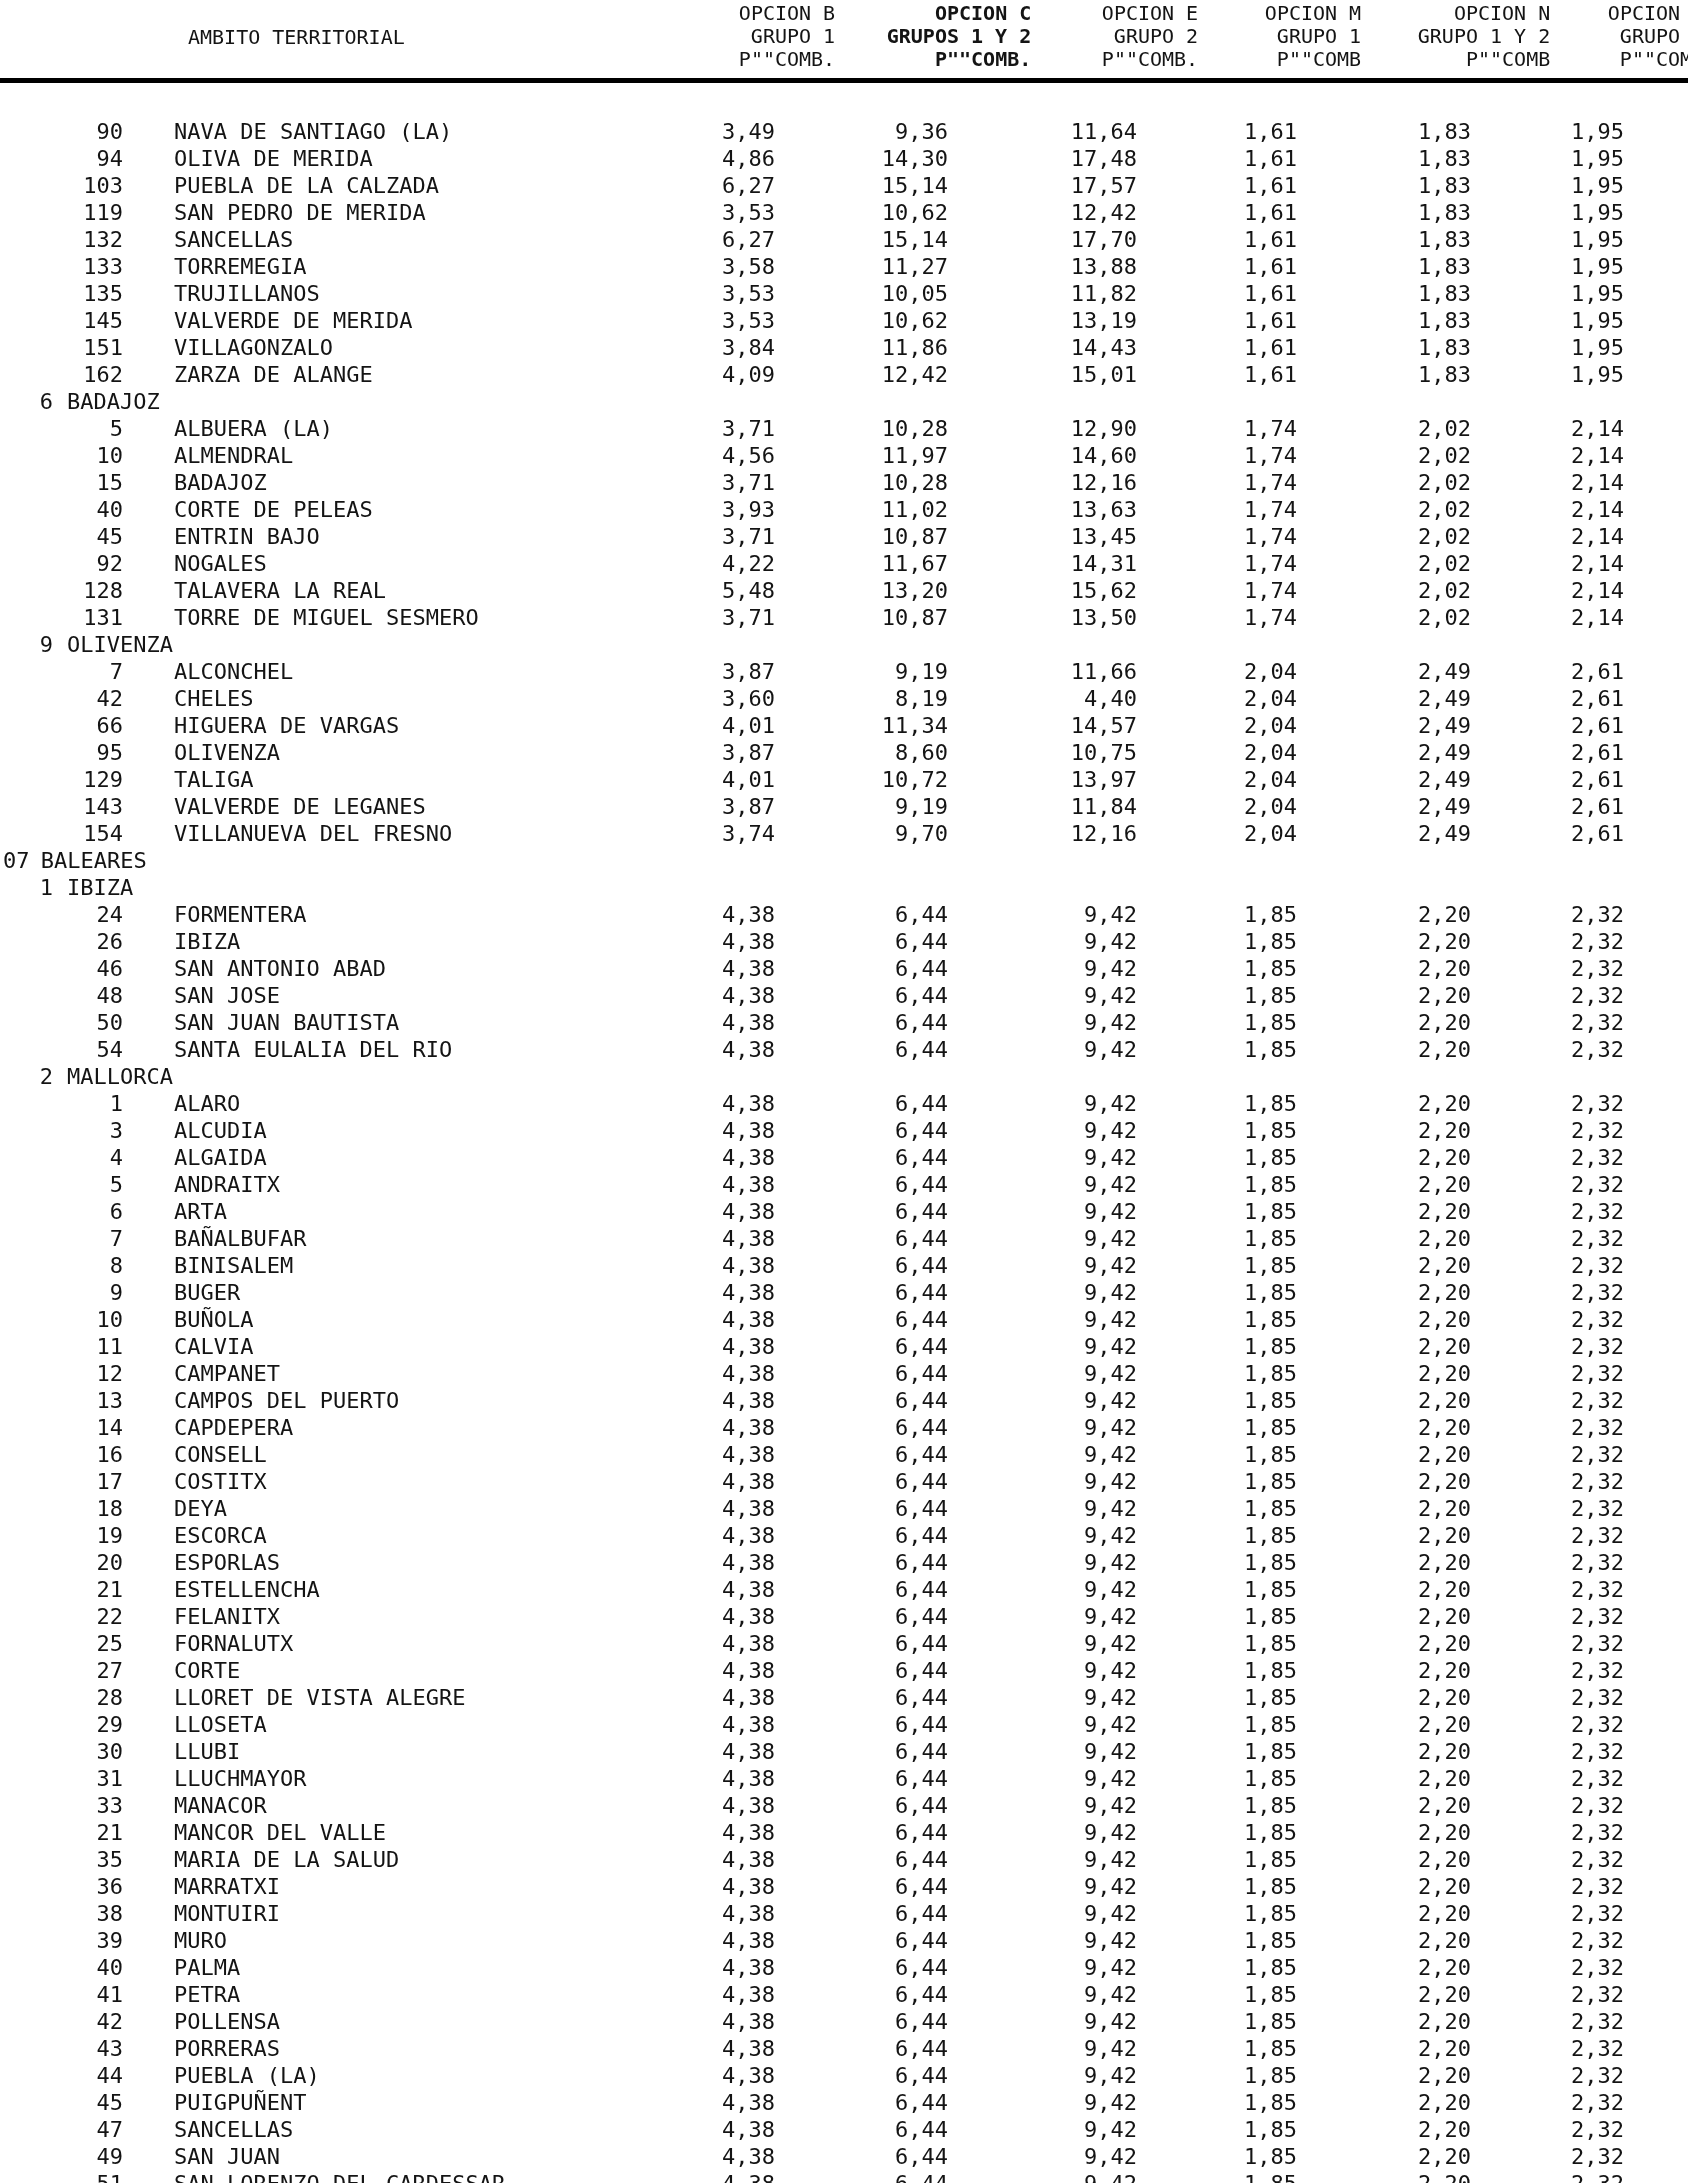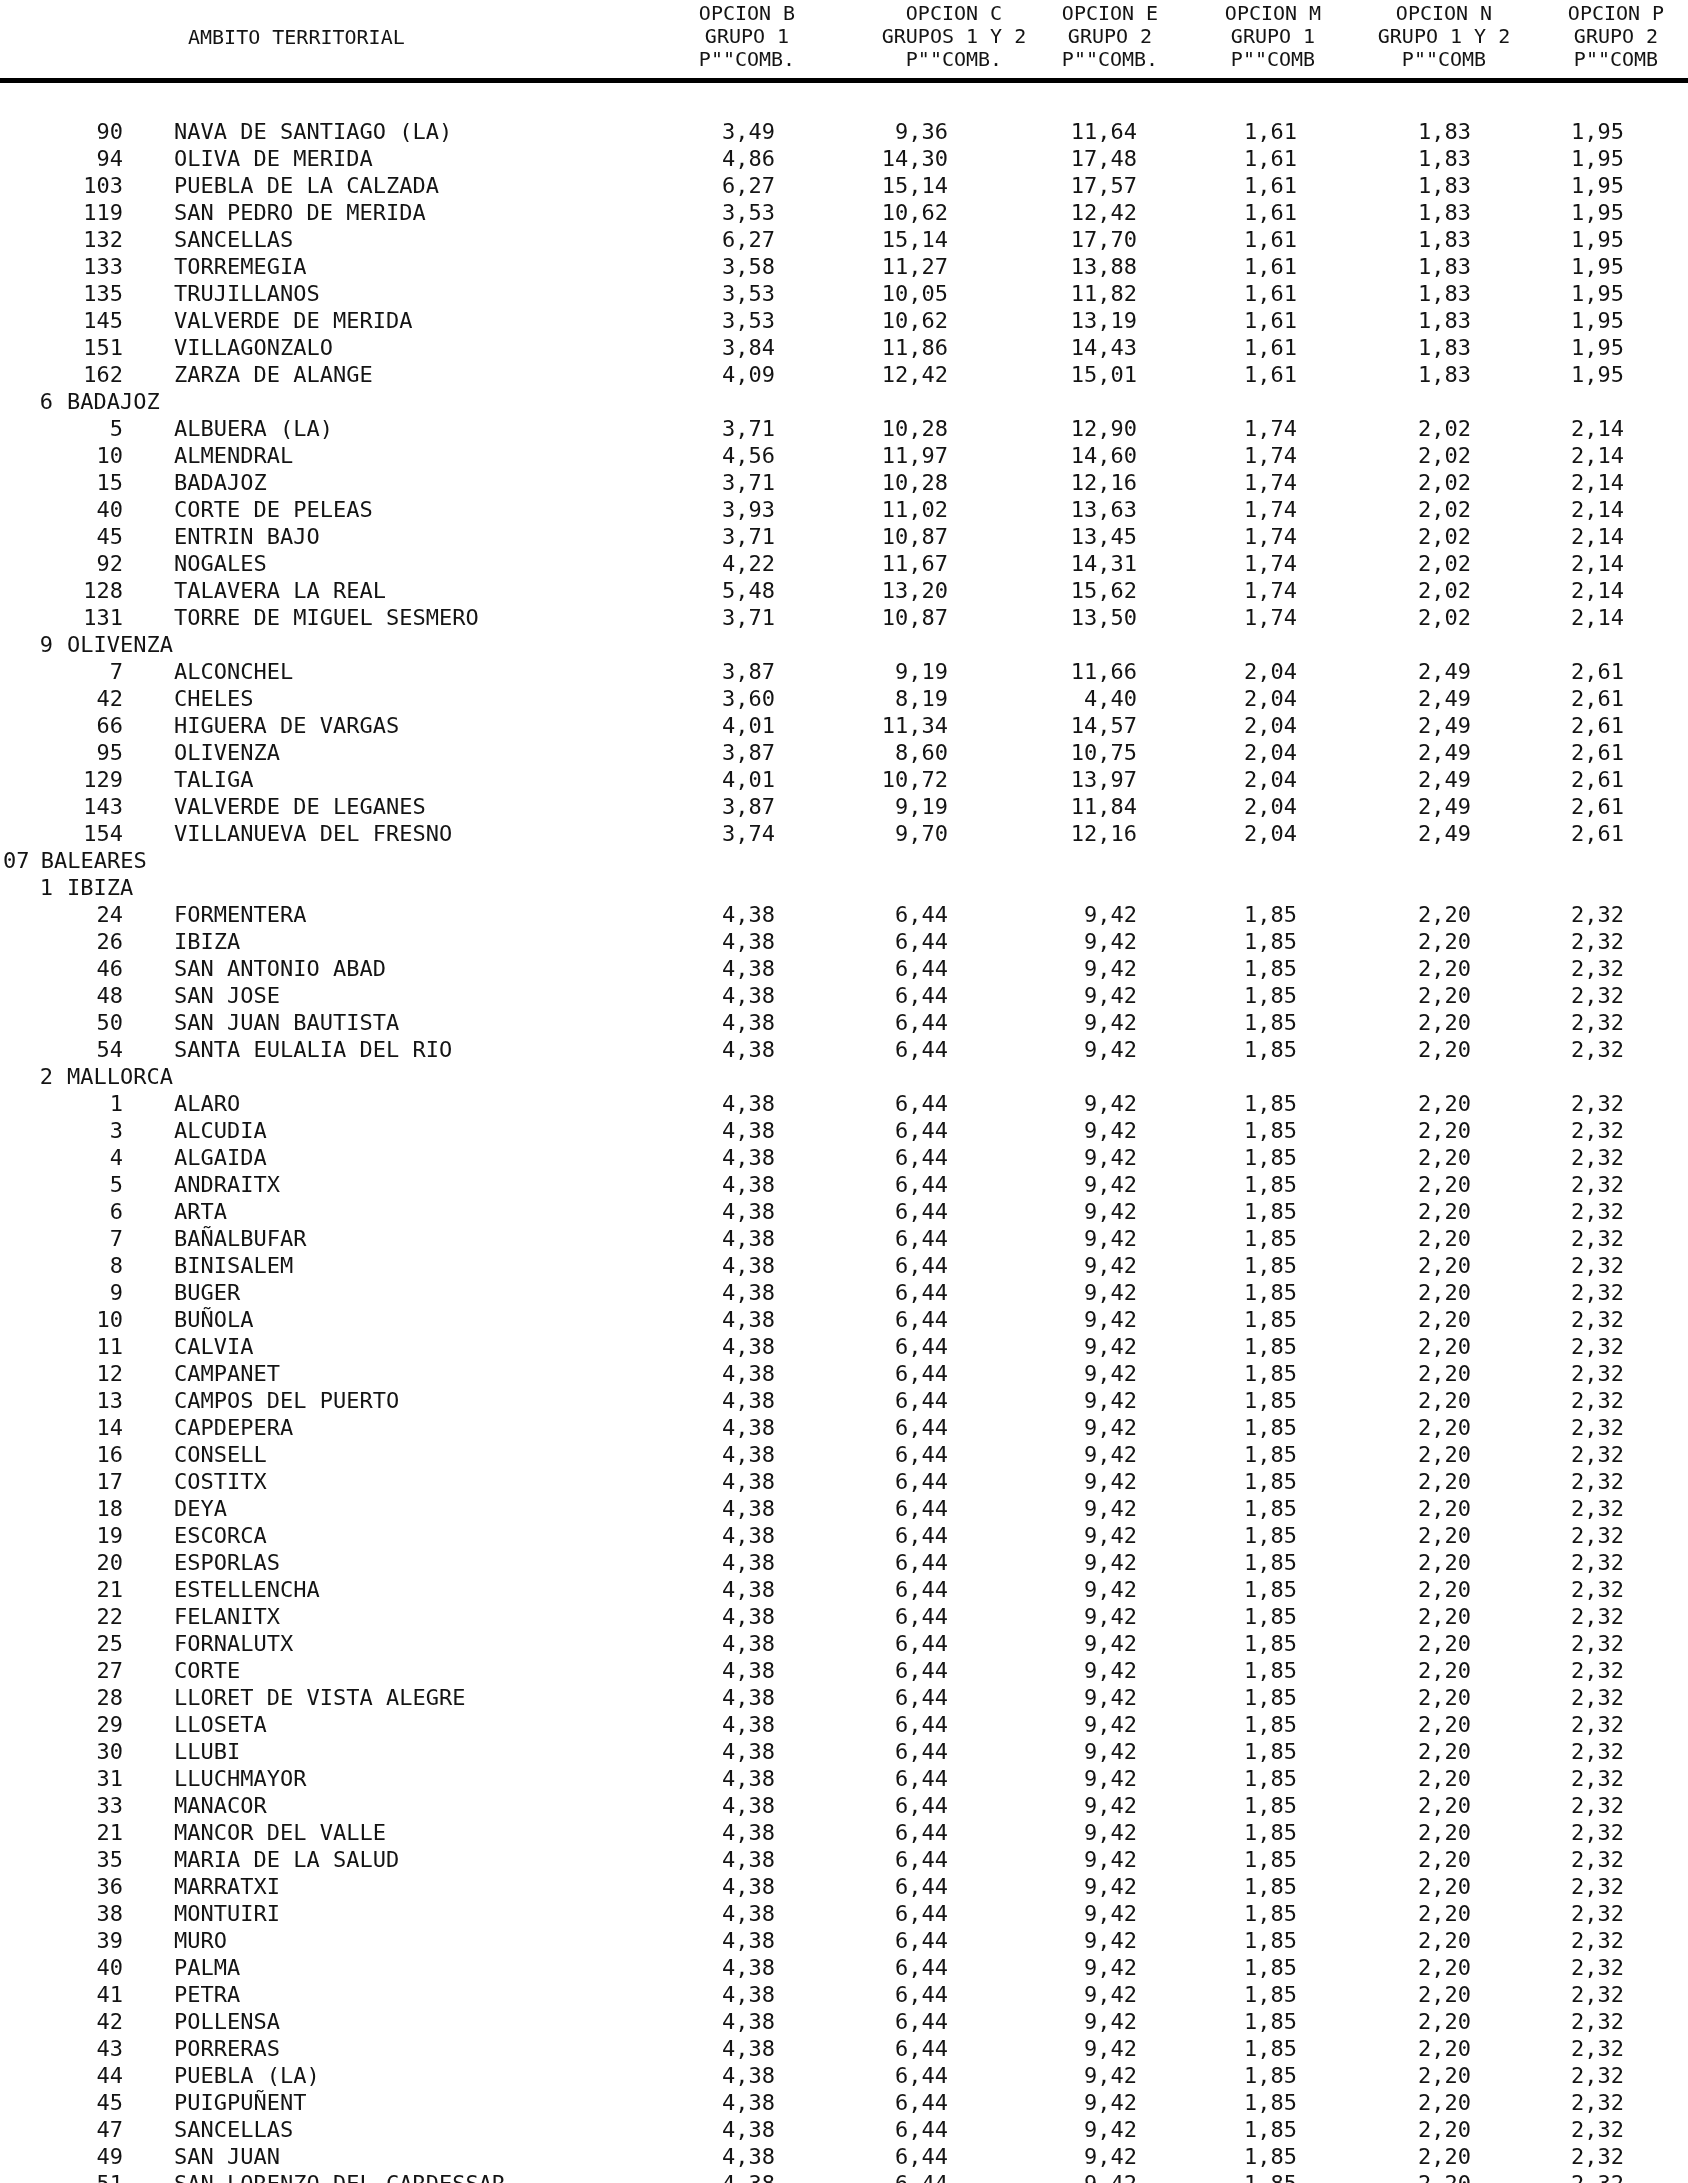--- a/index.html
+++ b/index.html
@@ -12,21 +12,21 @@
   .page { position: relative; width: 1689px; height: 2183px; background: #fff; }
 
   
   .header { position: relative; height: 83px; font-size: 20px; }
   .h-ambito {
     position: absolute; left: 188px; top: 26px;
     white-space: pre; line-height: 23px;
   }
   .h-col {
     position: absolute; top: 1.5px; transform: translateX(-50%);
-    text-align: center; white-space: pre; line-height: 23px;
+    text-align: right; white-space: pre; line-height: 23px; margin-left: 40px;
   }
   .h-rule { position: absolute; left: 0; right: 0; bottom: 0; height: 5.1px; background: #000; }
 
   
   .rows { margin-top: 35px; }
   .row {
     display: flex; height: 27px; line-height: 27px;
     font-size: 22px; white-space: pre;
   }
   .c-num  { width: 123px; text-align: right; flex: 0 0 auto; }
@@ -42,21 +42,21 @@
 </style>
 </head>
 <body>
 
 <div class="page">
 
   <div class="header">
     <div class="h-ambito">AMBITO TERRITORIAL</div>
     <div id="header-columns">
         <div class="h-col" style="left: 747px;"><div class="h-line">OPCION B</div><div class="h-line">GRUPO 1</div><div class="h-line">P""COMB.</div></div>
-        <div class="h-col" style="left: 954px;"><div class="h-line">OPCION C</div><div class="h-line">GRUPOS 1 Y 2</div><div class="h-line">P""COMB.</div></div>
+        <div class="h-col" style="left: 919px; font-weight: bold;"><div class="h-line">OPCION C</div><div class="h-line">GRUPOS 1 Y 2</div><div class="h-line">P""COMB.</div></div>
         <div class="h-col" style="left: 1110px;"><div class="h-line">OPCION E</div><div class="h-line">GRUPO 2</div><div class="h-line">P""COMB.</div></div>
         <div class="h-col" style="left: 1273px;"><div class="h-line">OPCION M</div><div class="h-line">GRUPO 1</div><div class="h-line">P""COMB</div></div>
         <div class="h-col" style="left: 1444px;"><div class="h-line">OPCION N</div><div class="h-line">GRUPO 1 Y 2</div><div class="h-line">P""COMB</div></div>
         <div class="h-col" style="left: 1616px;"><div class="h-line">OPCION P</div><div class="h-line">GRUPO 2</div><div class="h-line">P""COMB</div></div>
       </div>
     <div class="h-rule"></div>
   </div>
 
   <div class="rows" id="table-body">
       <div class="row data"><span class="c-num">90</span><span class="c-name">NAVA DE SANTIAGO (LA)</span><span class="c-val v0">3,49</span><span class="c-val v1">9,36</span><span class="c-val v2">11,64</span><span class="c-val v3">1,61</span><span class="c-val v4">1,83</span><span class="c-val v5">1,95</span></div>

